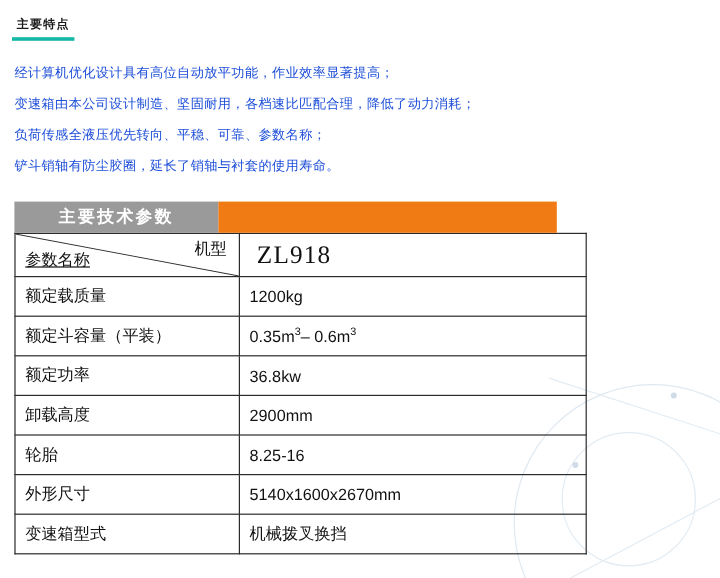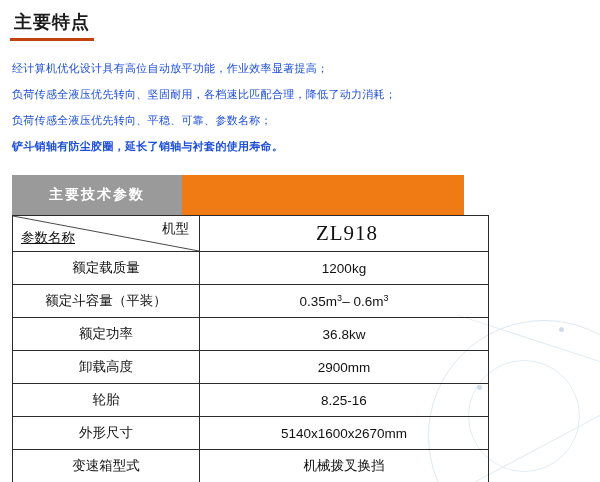--- a/index.html
+++ b/index.html
@@ -55,50 +55,50 @@
   .page {
     position: relative;
     z-index: 2;
     padding: 10px 8px 0 8px;
     box-sizing: border-box;
   }
 
   
   .section-heading {
     display: inline-block;
-    font-size: 18px;
+    font-size: 10px;
     font-weight: bold;
     letter-spacing: 1px;
     color: #1a1a1a;
     padding: 0 4px 4px 4px;
-    border-bottom: 3px solid #c2410c;
+    border-bottom: 3px solid #14b8a6;
     margin-left: 2px;
   }
 
   
   .features {
     margin-top: 14px;
     padding-left: 4px;
   }
   .feature-line {
     font-size: 11px;
     line-height: 26px;
     color: #1d4ed8;
     letter-spacing: 0.3px;
     white-space: nowrap;
   }
   .feature-line.bold-line {
-    font-weight: bold;
+    font-weight: normal;
   }
 
   
   .spec-bar {
     display: flex;
     margin-top: 16px;
-    height: 40px;
+    height: 26px;
     width: 452px;
     margin-left: 4px;
   }
   .spec-bar-left {
     width: 170px;
     background: #9a9a9a;
     color: #ffffff;
     font-size: 14px;
     font-weight: bold;
     letter-spacing: 2px;
@@ -119,21 +119,20 @@
     width: 452px;
     table-layout: fixed;
   }
   table.spec-table td {
     border: 1px solid #2b2b2b;
     font-size: 13.5px;
     padding: 5px 8px;
     height: 22px;
     color: #111;
     vertical-align: middle;
-    text-align: center;
   }
   td.col-label { width: 186px; }
   td.col-value { width: 266px; }
 
   
   .diag-cell {
     position: relative;
     height: 48px;
     padding: 0 !important;
     overflow: hidden;
@@ -178,21 +177,21 @@
 <div class="wm-line l2"></div>
 <div class="wm-dot" style="right:118px;bottom:92px;"></div>
 <div class="wm-dot" style="right:36px;bottom:150px;"></div>
 
 <div class="page">
 
   <div class="section-heading">主要特点</div>
 
   <div class="features">
     <div class="feature-line">经计算机优化设计具有高位自动放平功能，作业效率显著提高；</div>
-    <div class="feature-line">负荷传感全液压优先转向、坚固耐用，各档速比匹配合理，降低了动力消耗；</div>
+    <div class="feature-line">变速箱由本公司设计制造、坚固耐用，各档速比匹配合理，降低了动力消耗；</div>
     <div class="feature-line">负荷传感全液压优先转向、平稳、可靠、参数名称；</div>
     <div class="feature-line bold-line">铲斗销轴有防尘胶圈，延长了销轴与衬套的使用寿命。</div>
   </div>
 
   <div class="spec-bar">
     <div class="spec-bar-left">主要技术参数</div>
     <div class="spec-bar-right"></div>
   </div>
 
   <table class="spec-table">

